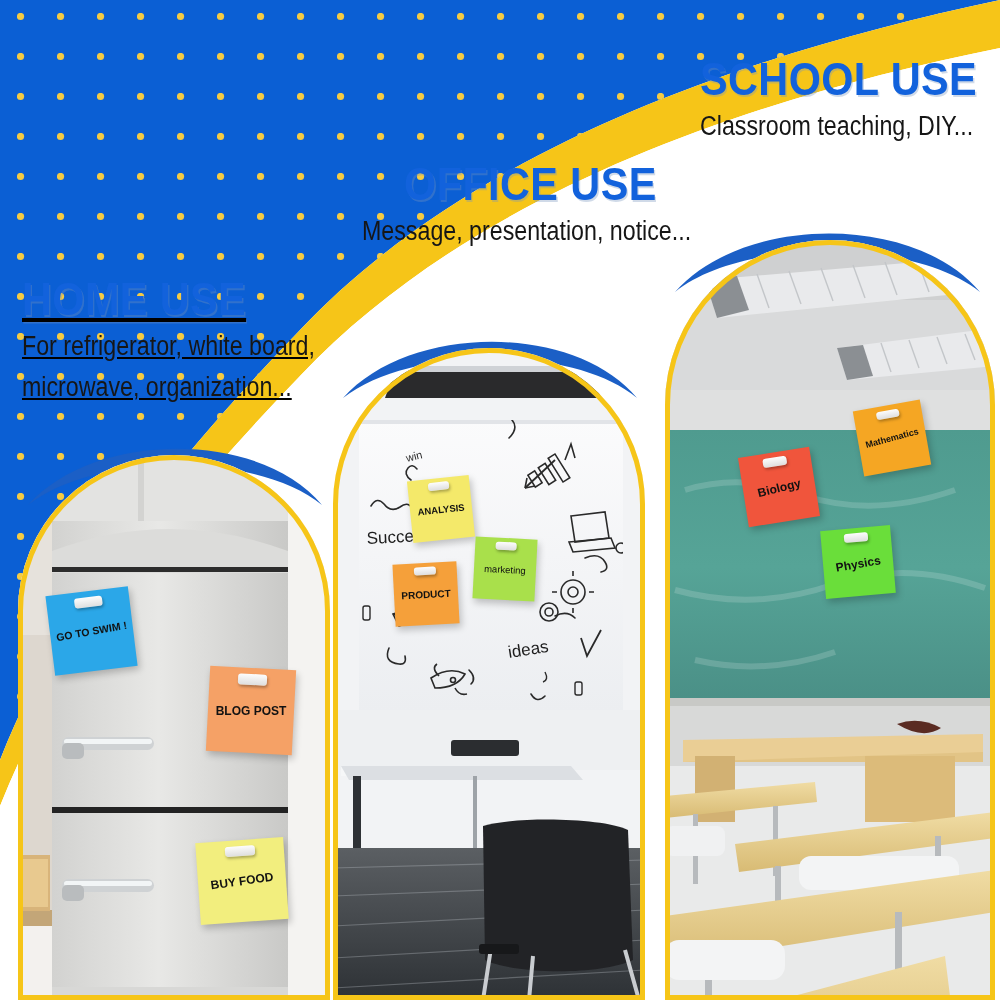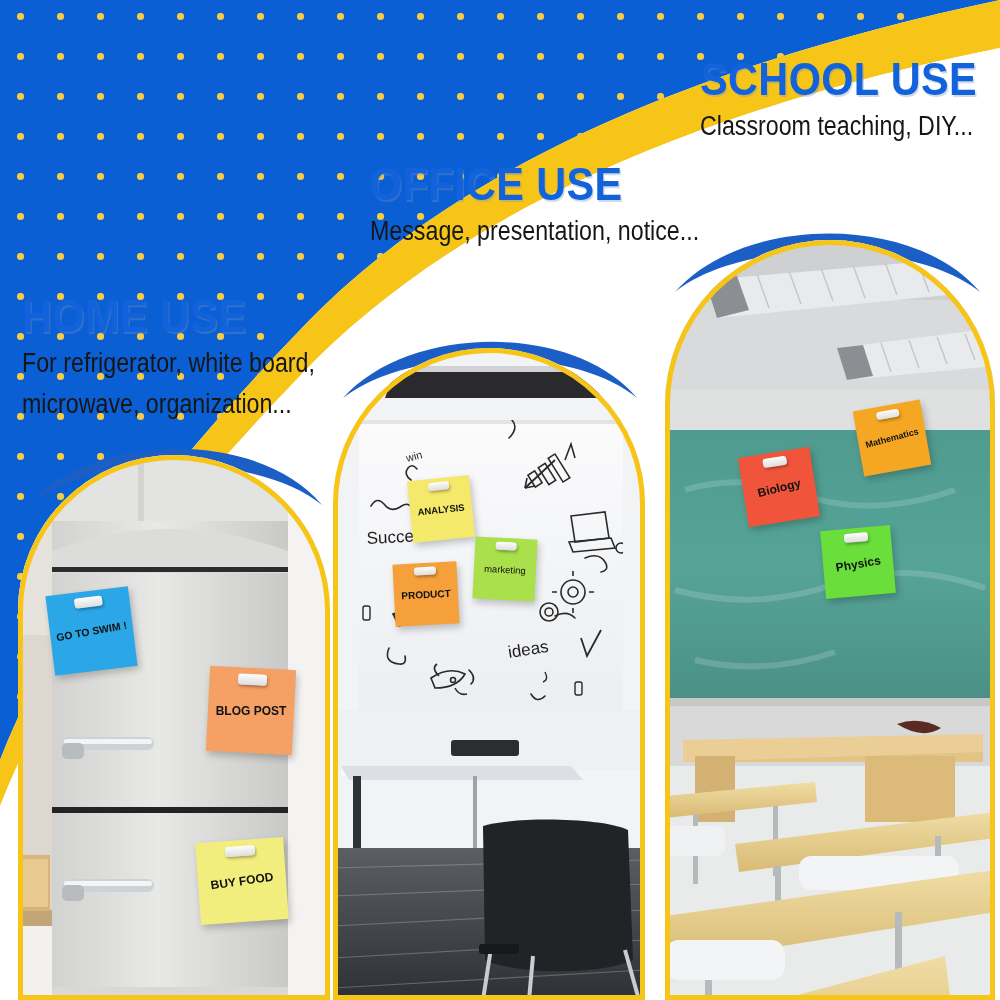--- a/index.html
+++ b/index.html
@@ -20,25 +20,25 @@
     text-shadow:1.5px 1.5px 0 rgba(120,150,190,.35);
     white-space:nowrap;
   }
   .hdr .sub{
     font-family:"Liberation Sans Narrow","Liberation Sans",sans-serif;
     color:#161616;line-height:1.22;font-weight:500;
     transform:scaleX(.86);transform-origin:left center;
     white-space:nowrap;
   }
 
-  #hdr-home{left:22px;top:292px;}
+  #hdr-home{left:22px;top:275px;text-decoration:underline;}
   #hdr-home .title{font-size:47px;}
   #hdr-home .sub{font-size:27px;margin-top:8px;}
 
-  #hdr-office{left:370px;top:160px;}
+  #hdr-office{left:362px;top:160px;text-align:center;}
   #hdr-office .title{font-size:47px;}
   #hdr-office .sub{font-size:27px;margin-top:8px;}
 
   #hdr-school{left:700px;top:55px;}
   #hdr-school .title{font-size:47px;}
   #hdr-school .sub{font-size:27px;margin-top:8px;}
 
   
   .panel{position:absolute;overflow:hidden;}
   .panel .clip{position:absolute;left:0;top:0;width:100%;height:100%;overflow:hidden;}

